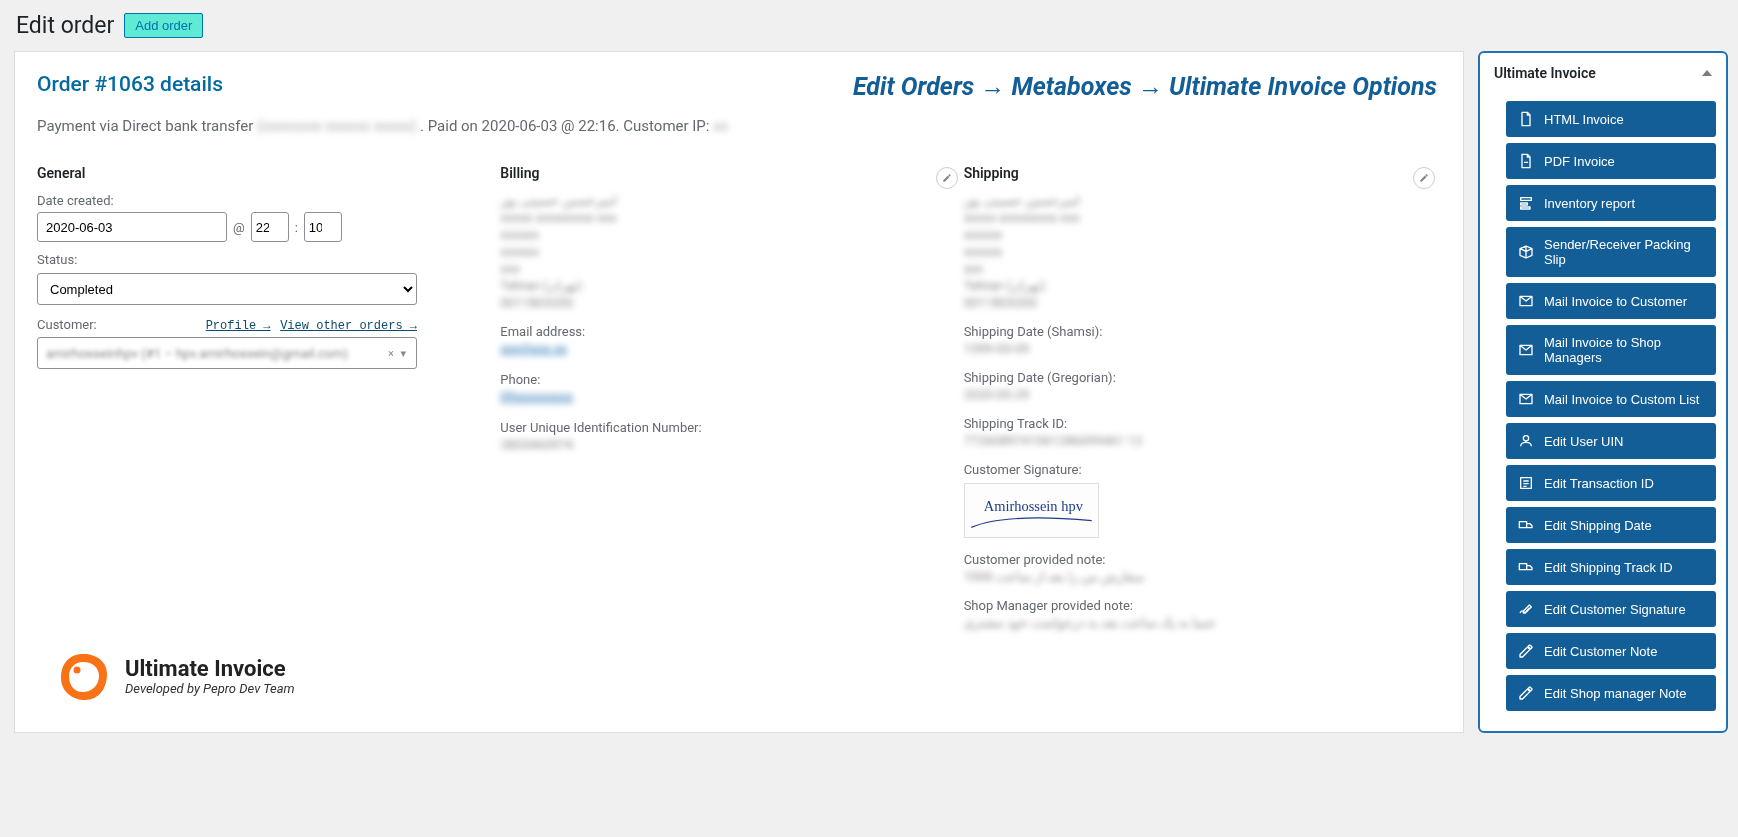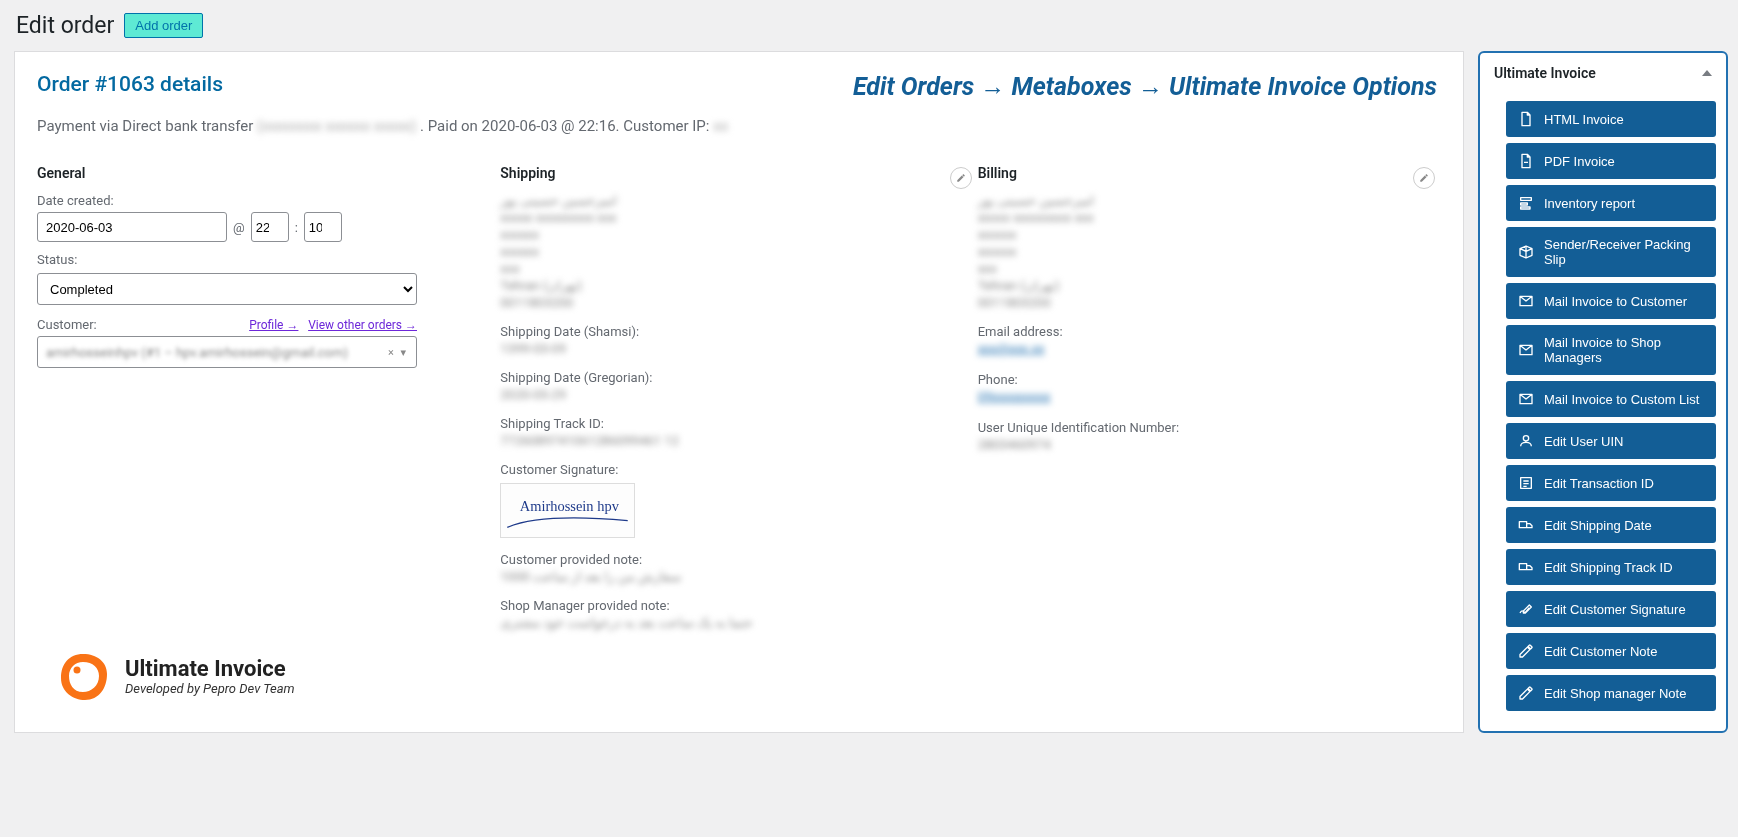--- a/index.html
+++ b/index.html
@@ -109,21 +109,21 @@
     font-size: 13px;
     width: 380px;
     height: 32px;
     background: #fff;
     margin-top: 2px;
   }
   .cust-row {
     display:flex; justify-content: space-between; align-items: baseline; width: 380px;
     margin-top: 12px;
   }
-  .cust-links a { color:#6d28d9; text-decoration: underline; font-size:12px; }
+  .cust-links a { color:#0c4a6e; text-decoration: underline; font-size:12px;font-family:Liberation Mono, monospace; }
   .cust-select {
     border: 1px solid #8c8f94;
     border-radius: 3px;
     padding: 4px 8px;
     font-size: 13px;
     width: 380px;
     height: 32px;
     background: #fff;
     margin-top: 4px;
     display:flex; align-items:center; justify-content:space-between;
@@ -216,20 +216,42 @@
           <span class="field-label" style="margin:0">Customer:</span>
           <span class="cust-links">
             <a href="#">Profile →</a>&nbsp;&nbsp;
             <a href="#">View other orders →</a>
           </span>
         </div>
         <div class="cust-select">
           <span class="val">amirhosseinhpv (#1 – hpv.amirhossein@gmail.com)</span>
           <span class="ctrls">× ▾</span>
         </div>
+      </div>
+
+      <div class="col col-billing">
+        <div class="pencil">
+          <svg viewBox="0 0 24 24">
+              <path d="M3 17.25V21h3.75L17.81 9.94l-3.75-3.75L3 17.25zM20.71 7.04a1 1 0 0 0 0-1.41l-2.34-2.34a1 1 0 0 0-1.41 0l-1.83 1.83 3.75 3.75 1.83-1.83z"></path>
+            </svg>
+        </div>
+        <h3>Billing</h3>
+        <div class="blur-line">امیرحسین حسینی پور</div>
+        <div class="blur-line">xxxxx xxxxxxxxx xxx</div>
+        <div class="blur-line">xxxxxx</div>
+        <div class="blur-line">xxxxxx</div>
+        <div class="blur-line">xxx</div>
+        <div class="blur-line">Tehran (تهران)</div>
+        <div class="blur-line">0011803200</div>
+        <div class="info-heading">Email address:</div>
+        <a class="info-link" href="#">xxx@xxx.xx</a>
+        <div class="info-heading">Phone:</div>
+        <a class="info-link" href="#">09xxxxxxxxx</a>
+        <div class="info-heading">User Unique Identification Number:</div>
+        <div class="blur-line">2803460974</div>
       </div>
 
       <div class="col col-shipping">
         <div class="pencil">
           <svg viewBox="0 0 24 24">
               <path d="M3 17.25V21h3.75L17.81 9.94l-3.75-3.75L3 17.25zM20.71 7.04a1 1 0 0 0 0-1.41l-2.34-2.34a1 1 0 0 0-1.41 0l-1.83 1.83 3.75 3.75 1.83-1.83z"></path>
             </svg>
         </div>
         <h3>Shipping</h3>
         <div class="blur-line">امیرحسین حسینی پور</div>
@@ -250,42 +272,20 @@
           <svg viewBox="0 0 135 55">
               <path d="M5 45 Q 40 30 130 38" stroke="#1e3a8a" stroke-width="1.2" fill="none"></path>
               <text x="18" y="28" font-family="cursive" font-size="15" fill="#1e3a8a">Amirhossein hpv</text>
             </svg>
         </div>
         <div class="info-heading">Customer provided note:</div>
         <div class="blur-line">سفارش من را بعد از ساعت 1000</div>
         <div class="info-heading">Shop Manager provided note:</div>
         <div class="blur-line">حتما به یک ساعت بعد به درخواست خود مشتری</div>
       </div>
-
-      <div class="col col-billing">
-        <div class="pencil">
-          <svg viewBox="0 0 24 24">
-              <path d="M3 17.25V21h3.75L17.81 9.94l-3.75-3.75L3 17.25zM20.71 7.04a1 1 0 0 0 0-1.41l-2.34-2.34a1 1 0 0 0-1.41 0l-1.83 1.83 3.75 3.75 1.83-1.83z"></path>
-            </svg>
-        </div>
-        <h3>Billing</h3>
-        <div class="blur-line">امیرحسین حسینی پور</div>
-        <div class="blur-line">xxxxx xxxxxxxxx xxx</div>
-        <div class="blur-line">xxxxxx</div>
-        <div class="blur-line">xxxxxx</div>
-        <div class="blur-line">xxx</div>
-        <div class="blur-line">Tehran (تهران)</div>
-        <div class="blur-line">0011803200</div>
-        <div class="info-heading">Email address:</div>
-        <a class="info-link" href="#">xxx@xxx.xx</a>
-        <div class="info-heading">Phone:</div>
-        <a class="info-link" href="#">09xxxxxxxxx</a>
-        <div class="info-heading">User Unique Identification Number:</div>
-        <div class="blur-line">2803460974</div>
-      </div>
     </div>
 
     <div class="logo-block">
       <svg class="logo-svg" viewBox="0 0 56 56">
         <path d="M28 6 C14 6 6 16 6 30 C6 44 18 52 30 52 C44 52 52 40 52 26 C52 14 42 6 28 6 Z M28 14 C38 14 44 20 44 28 C44 38 36 44 28 44 C18 44 14 36 14 28 C14 20 20 14 28 14 Z" fill="#f97316"></path>
         <circle cx="22" cy="22" r="3.5" fill="#f97316"></circle>
       </svg>
       <div class="logo-text">
         <div class="t1">Ultimate Invoice</div>
         <div class="t2">Developed by Pepro Dev Team</div>

